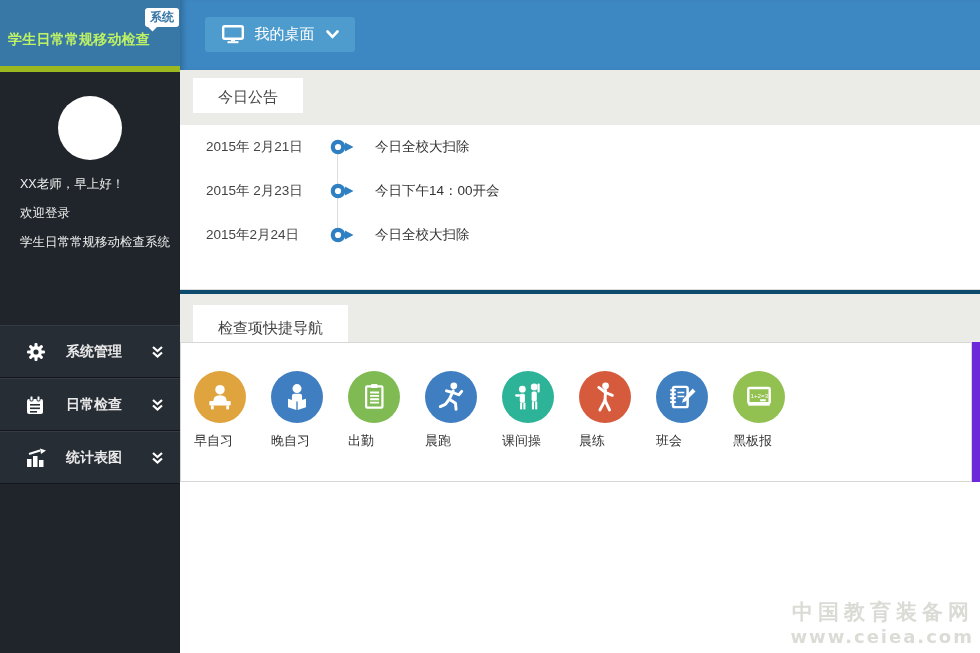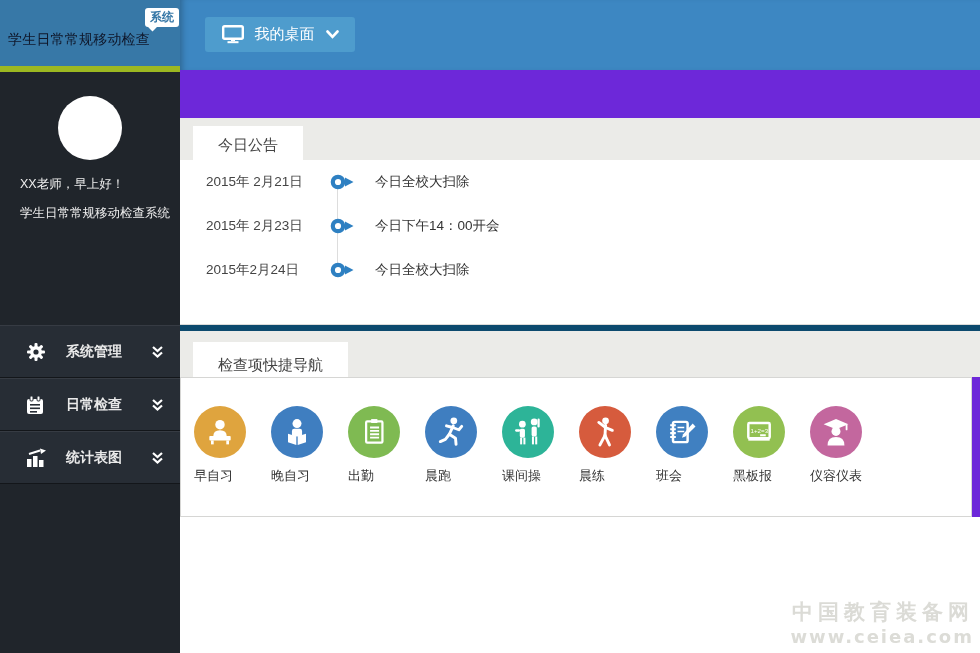--- a/index.html
+++ b/index.html
@@ -3,21 +3,21 @@
 <meta charset="utf-8">
 <style>
   * { margin:0; padding:0; box-sizing:border-box; }
   html,body { width:980px; height:653px; overflow:hidden; background:#fff;
               font-family:"Liberation Sans", sans-serif; }
   .app { position:relative; width:980px; height:653px; display:flex; }
 
   
   .sidebar { position:relative; width:180px; height:653px; background:#20252b; flex:0 0 180px; }
   .sb-header { position:relative; width:180px; height:66px; background:#3778a7; }
-  .sb-title { position:absolute; left:8px; top:31px; color:#0f172a; font-size:14px; letter-spacing:0.2px; white-space:nowrap; }
+  .sb-title { position:absolute; left:8px; top:31px; color:#bef264; font-size:14px; letter-spacing:0.2px; white-space:nowrap;font-weight:bold; }
   .sb-badge { position:absolute; left:145px; top:8px; background:#fff; color:#3778a7; font-size:12px;
               font-weight:bold; padding:2px 5px; border-radius:3px; line-height:15px; }
   .sb-badge .tail { position:absolute; left:4px; bottom:-3px; width:7px; height:7px; background:#fff;
                     transform:rotate(45deg); }
   .green-line { width:180px; height:6px; background:#9cb821; }
   .avatar { width:64px; height:64px; border-radius:50%; background:#fff; margin:24px auto 0 auto; }
   .profile-text { padding:16px 10px 0 20px; }
   .p-line { color:#ededed; font-size:12.5px; line-height:17px; margin-bottom:12px; white-space:nowrap; }
   .menu { position:absolute; left:0; top:325px; width:180px; }
   .menu-item { height:53px; background:#272d35; display:flex; align-items:center; padding-left:26px;
@@ -27,22 +27,22 @@
   .mi-label { color:#e9e9e9; font-size:14px; margin-left:16px;font-weight:bold; }
   .mi-chevron { margin-left:auto; margin-right:16px; display:flex; align-items:center; }
 
   
   .main { flex:1; display:flex; flex-direction:column; background:#6d28d9; min-width:0; }
   .topbar { height:70px; background:#3d87c2; box-shadow:inset 6px 0 6px -4px rgba(0,0,0,0.25); }
   .desktop-btn { display:flex; align-items:center; gap:11px; margin:17px 0 0 25px; width:150px; height:35px;
                  background:#4e9ccd; border:none; border-radius:3px; color:#fff; font-size:15px;
                  font-family:inherit; justify-content:center; cursor:pointer; }
   .band { background:#ebebe8; }
-  .band1 { height:42px;margin-top:48px; }
-  .band2 { height:52px; border-top:6px solid #0c4a6e; }
+  .band1 { height:55px; }
+  .band2 { height:52px; border-top:4px solid #0c4a6e; }
   .tab { display:inline-block; margin-left:13px; background:#fff; color:#444; font-size:15px;
          padding:0 25px; cursor:pointer; }
   .tab1 { margin-top:8px; height:35px; line-height:38px; }
   .tab2 { margin-top:11px; height:41px; line-height:46px; }
 
   .panel1 { position:relative; height:165px; background:#fff; border-bottom:1px solid #dcdcda; }
   .tl-line { position:absolute; left:157px; top:22px; width:1px; height:88px; background:#ddd; }
   .tl-row { position:relative; height:44px; }
   .tl-date { position:absolute; left:26px; top:50%; transform:translateY(-50%); font-size:13.5px; color:#444; }
   .tl-pin  { position:absolute; left:149px; top:50%; transform:translateY(-50%); line-height:0; }
@@ -72,20 +72,21 @@
         <span>系统</span>
         <i class="tail"></i>
       </div>
     </div>
     <div class="green-line"></div>
 
     <div class="profile">
       <div class="avatar"></div>
       <div class="profile-text">
         <div class="p-line">XX老师，早上好！</div>
+        <div class="p-line">欢迎登录</div>
         <div class="p-line">学生日常常规移动检查系统</div>
       </div>
     </div>
 
     <nav class="menu">
       <div class="menu-item">
         <span class="mi-icon">
           <svg width="20" height="20" viewBox="0 0 20 20">
               <g fill="#fff">
             <rect x="8.5" y="1" width="3" height="18" rx="1"></rect>
@@ -317,33 +318,20 @@
           <svg viewBox="0 0 32 32">
             <rect x="6.5" y="8" width="19" height="13.5" rx="1" fill="none" stroke="#fff" stroke-width="2.2"></rect>
             <text x="8.5" y="16.5" font-size="5.5" fill="#fff">1+2=3</text>
             <rect x="17" y="18" width="5" height="1.8" fill="#fff"></rect>
             <rect x="6.5" y="21.5" width="19" height="2.2" fill="#fff"></rect>
             </svg>
         </div>
         <div class="qn-label">黑板报</div>
       </div>
 
-      <div class="qn-item">
-        <div class="qn-circle" style="background-color: rgb(195, 103, 158);">
-          <svg viewBox="0 0 32 32">
-              <g fill="#fff">
-            <polygon points="16,4.5 27,9 16,13.5 5,9"></polygon>
-            <rect x="24.6" y="9.5" width="1.6" height="5" rx="0.8"></rect>
-            <circle cx="16" cy="15.5" r="4"></circle>
-            <path d="M8.5 28 Q8.5 20.5 16 20.5 Q23.5 20.5 23.5 28 Z"></path>
-              </g>
-            </svg>
-        </div>
-        <div class="qn-label">仪容仪表</div>
-      </div>
 
     </section>
 
     <div class="bottom-area">
       <div class="watermark">
         <div class="wm1">中国教育装备网</div>
         <div class="wm2">www.ceiea.com</div>
       </div>
     </div>
   </main>

